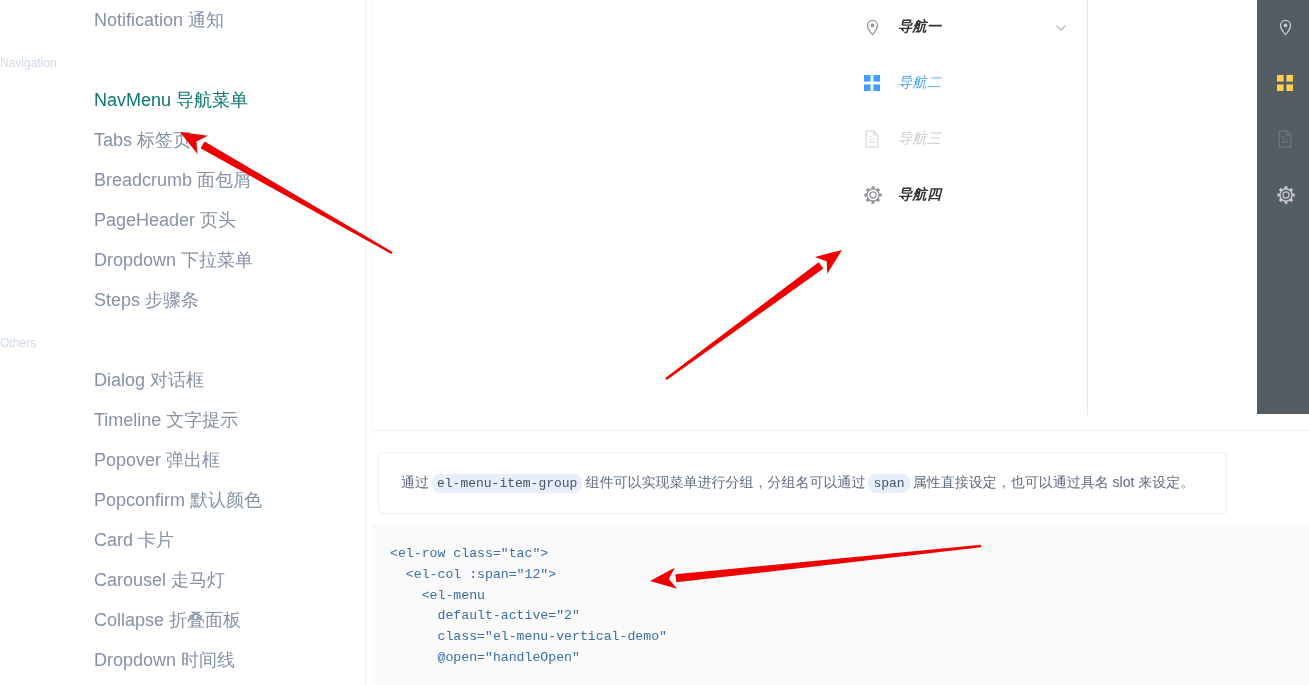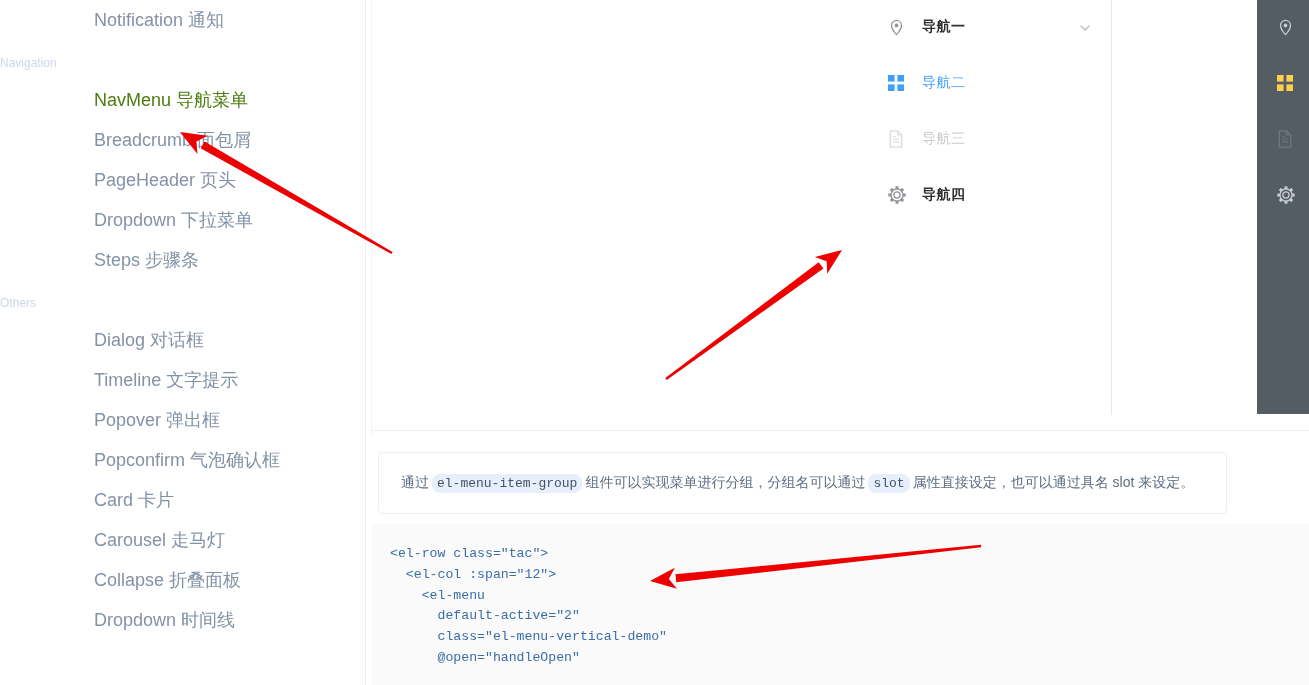--- a/index.html
+++ b/index.html
@@ -21,21 +21,21 @@
   }
   .nav-item {
     height: 40px;
     line-height: 40px;
     padding-left: 94px;
     font-size: 18px;
     color: #8492a6;
     white-space: nowrap;
     cursor: pointer;
   }
-  .nav-item.active { color: #4d7c0f; }
+  .nav-item.active { color: #0f766e; }
   .nav-group-title {
     height: 40px;
     line-height: 46px;
     font-size: 12px;
     color: #cfd8e6;
     white-space: nowrap;
   }
 
   
   .sidebar-outer-rule {
@@ -47,24 +47,25 @@
   
   .demo-block {
     position: absolute; left: 372px; top: -1px;
     width: 937px; height: 432px;
     background: #fff;
     border-bottom: 1px solid #eaeefb;
   }
 
   
   .menu-light {
-    position: absolute; left: 496px; top: 0;
+    position: absolute; left: 472px; top: 0;
     width: 244px; height: 416px;
     border-right: 1px solid #e6e6e6;
     background: #fff;
+    font-style: italic;
   }
   
   .menu-dark {
     position: absolute; left: 885px; top: 0;
     width: 242px; height: 415px;
     background: #545c64;
   }
 
   .menu-row {
     position: relative;
@@ -147,29 +148,30 @@
 </head>
 <body>
 
 <div id="root">
 
   <aside class="sidebar">
     <div id="sidebar-list">
         <div class="nav-item">Notification 通知</div>
         <div class="nav-group-title">Navigation</div>
         <div class="nav-item active">NavMenu 导航菜单</div>
+        <div class="nav-item">Tabs 标签页</div>
         <div class="nav-item">Breadcrumb 面包屑</div>
         <div class="nav-item">PageHeader 页头</div>
         <div class="nav-item">Dropdown 下拉菜单</div>
         <div class="nav-item">Steps 步骤条</div>
         <div class="nav-group-title">Others</div>
         <div class="nav-item">Dialog 对话框</div>
         <div class="nav-item">Timeline 文字提示</div>
         <div class="nav-item">Popover 弹出框</div>
-        <div class="nav-item">Popconfirm 气泡确认框</div>
+        <div class="nav-item">Popconfirm 默认颜色</div>
         <div class="nav-item">Card 卡片</div>
         <div class="nav-item">Carousel 走马灯</div>
         <div class="nav-item">Collapse 折叠面板</div>
         <div class="nav-item">Dropdown 时间线</div>
       </div>
   </aside>
   <div class="sidebar-outer-rule"></div>
 
   <section class="demo-block">
 
@@ -268,21 +270,21 @@
               <circle cx="12" cy="12" r="4.1" fill="none" stroke="#c9ccd1" stroke-width="1.7"></circle>
             </svg>
           </span>
         </div>
       </div>
 
   </section>
 
   <div class="tip-box">
     <div class="tip-text">
-      <span>通过</span><code>el-menu-item-group</code><span>组件可以实现菜单进行分组，分组名可以通过</span><code>slot</code><span>属性直接设定，也可以通过具名 slot 来设定。</span>
+      <span>通过</span><code>el-menu-item-group</code><span>组件可以实现菜单进行分组，分组名可以通过</span><code>span</code><span>属性直接设定，也可以通过具名 slot 来设定。</span>
     </div>
   </div>
 
   <div class="code-pane">
     <div id="code-lines">
         <div class="code-line"><span class="tok-tag">&lt;el-row class="tac"&gt;</span></div>
         <div class="code-line">&nbsp;&nbsp;<span class="tok-tag">&lt;el-col :span="12"&gt;</span></div>
         <div class="code-line">&nbsp;&nbsp;&nbsp;&nbsp;<span class="tok-tag">&lt;el-menu</span></div>
         <div class="code-line">&nbsp;&nbsp;&nbsp;&nbsp;&nbsp;&nbsp;<span class="tok-tag">default-active="2"</span></div>
         <div class="code-line">&nbsp;&nbsp;&nbsp;&nbsp;&nbsp;&nbsp;<span class="tok-tag">class="el-menu-vertical-demo"</span></div>

